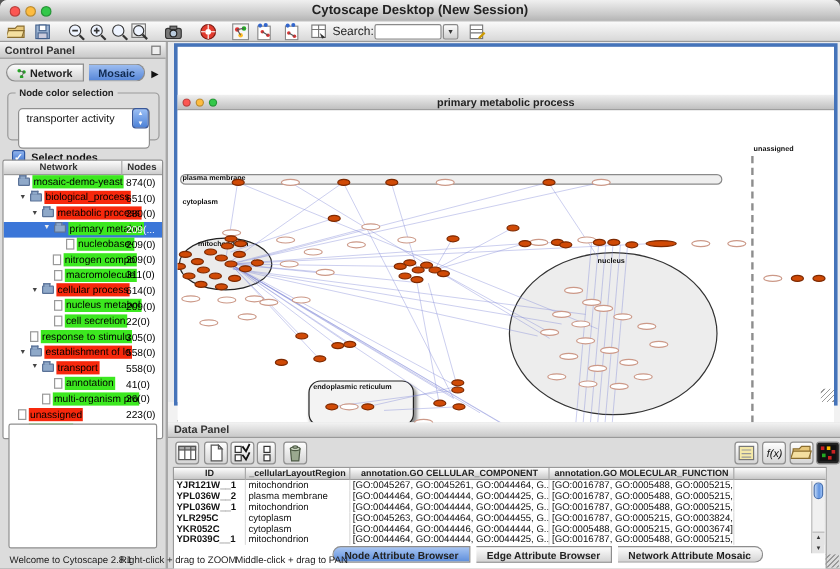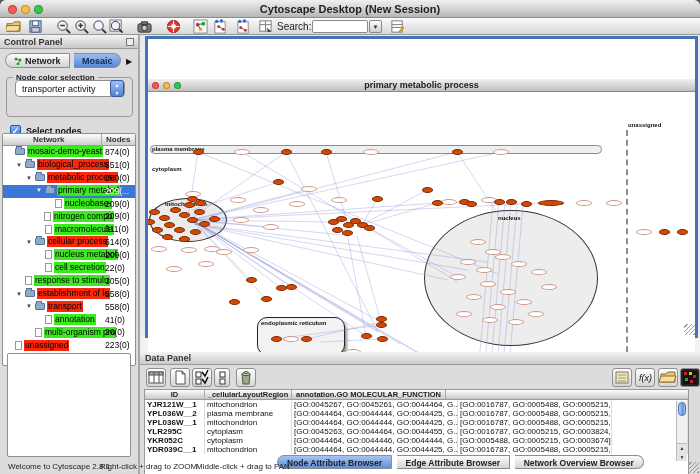--- a/index.html
+++ b/index.html
@@ -28,21 +28,21 @@
   .floaticn{position:absolute;right:4px;top:3px;width:8px;height:8px;border:1px solid #777;background:#eee;}
   #cp-tabs{position:absolute;left:5px;top:18px;height:15px;}
   .seg{display:inline-block;height:15px;line-height:15px;font-size:9px;font-weight:bold;color:#222;padding:0 8px;background:linear-gradient(#fdfdfd,#d2d2d2);border:1px solid #8d8d8d;vertical-align:top;}
   .seg.first{border-radius:8px 0 0 8px;}
   .seg.last{border-radius:0 8px 8px 0;border-left:none;}
   .seg.on{background:linear-gradient(#9dbdf0,#5787d8);color:#102a50;}
   #tab-overflow{position:absolute;left:126px;top:22px;font-size:8px;color:#111;}
   .netglyph{display:inline-block;width:8px;height:8px;margin-right:3px;position:relative;top:1px;}
   #groupbox{position:absolute;left:6px;top:42px;width:127px;height:40px;border:1px solid #9a9a9a;border-radius:4px;}
   #groupbox .legend{position:absolute;left:6px;top:-5px;background:#dcdcdc;padding:0 3px;font-size:8px;font-weight:bold;color:#222;}
-  #combo{position:absolute;left:8px;top:2px;width:110px;height:17px;background:#fff;border:1px solid #8f8f8f;border-radius:4px;font-size:9px;line-height:16px;padding-left:6px;color:#111;}
+  #combo{position:absolute;left:8px;top:12px;width:110px;height:34px;background:#fff;border:1px solid #8f8f8f;border-radius:4px;font-size:9px;line-height:16px;padding-left:6px;color:#111;}
   #combo .caps{position:absolute;right:0;top:-1px;width:14px;height:17px;border-radius:3px;background:linear-gradient(#9cc0f5,#4d82d8);border:1px solid #39589a;color:#fff;font-size:5px;line-height:8px;text-align:center;}
   #checkrow{position:absolute;left:10px;top:90px;height:12px;}
   #checkbox{position:absolute;left:0;top:0;width:11px;height:11px;border-radius:2px;background:linear-gradient(#8fb4ef,#3f74cf);border:1px solid #2e56a0;color:#fff;font-size:9px;line-height:11px;text-align:center;font-weight:bold;}
   #checklbl{position:absolute;left:16px;top:1px;font-size:9px;font-weight:bold;color:#111;white-space:nowrap;}
 
   
   #tree{position:absolute;left:2px;top:98px;width:134px;height:233px;background:#fff;border:1px solid #8f8f8f;border-radius:2px;overflow:hidden;}
   #tree-head{position:relative;height:12px;background:linear-gradient(#fdfdfd,#cdcdcd);border-bottom:1px solid #9a9a9a;font-size:8px;font-weight:bold;color:#333;}
   #tree-head .h1{position:absolute;left:30px;top:1px;}
   #tree-head .h2{position:absolute;left:103px;top:1px;}
@@ -542,20 +542,21 @@
           <rect x="12" y="6" width="3" height="3" fill="#c22"></rect>
           <rect x="4" y="9" width="3" height="3" fill="#2a2"></rect>
           <rect x="9" y="11" width="3" height="3" fill="#c22"></rect>
         </svg>
       </span>
 
     <div id="dtable">
       <div id="dt-head">
         <div class="c0">ID</div>
         <div class="c1">_cellularLayoutRegion</div>
+        <div class="c2">annotation.GO CELLULAR_COMPONENT</div>
         <div class="c3">annotation.GO MOLECULAR_FUNCTION</div>
         <div class="c4"></div>
       </div>
       <div id="table-body">
           <div class="drow">
             <div class="c0">YJR121W__1</div>
             <div class="c1">mitochondrion</div>
             <div class="c2">[GO:0045267, GO:0045261, GO:0044464, G...</div>
             <div class="c3">[GO:0016787, GO:0005488, GO:0005215, G...</div>
             <div class="c4"></div>
@@ -598,21 +599,21 @@
         </div>
       <div id="vsb">
         <span class="thumb"></span>
         <span class="arrows">▲<br>▼</span>
       </div>
     </div>
 
     <div id="dp-tabs">
       <span class="dtab first on">Node Attribute Browser</span>
       <span class="dtab mid">Edge Attribute Browser</span>
-      <span class="dtab last">Network Overview Browser</span>
+      <span class="dtab last">Network Attribute Mosaic</span>
     </div>
     <div class="grip" style="right:1px;bottom:1px"></div>
   </div>
 
   <div id="statusbar">
     <span class="smsg" style="left:8px">Welcome to Cytoscape 2.8.1</span>
     <span class="smsg" style="left:100px">Right-click + drag to ZOOM</span>
     <span class="smsg" style="left:196px">Middle-click + drag to PAN</span>
   </div>
 </div>

